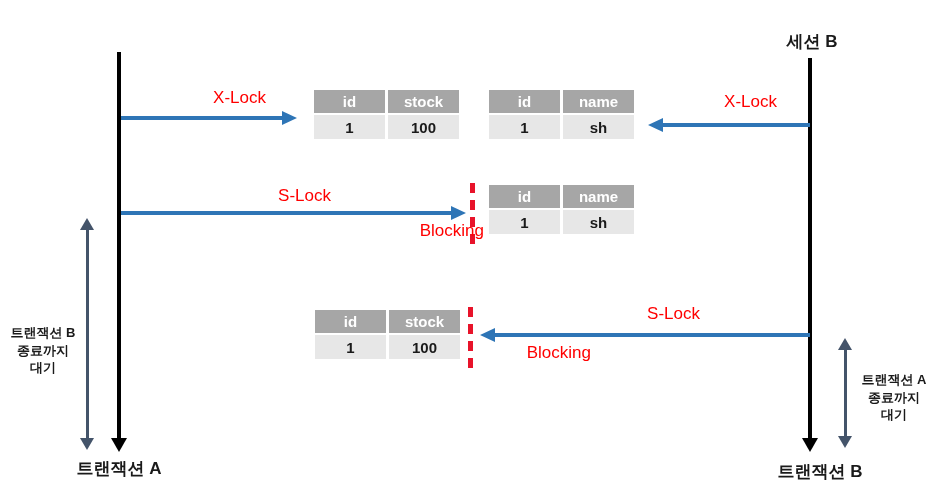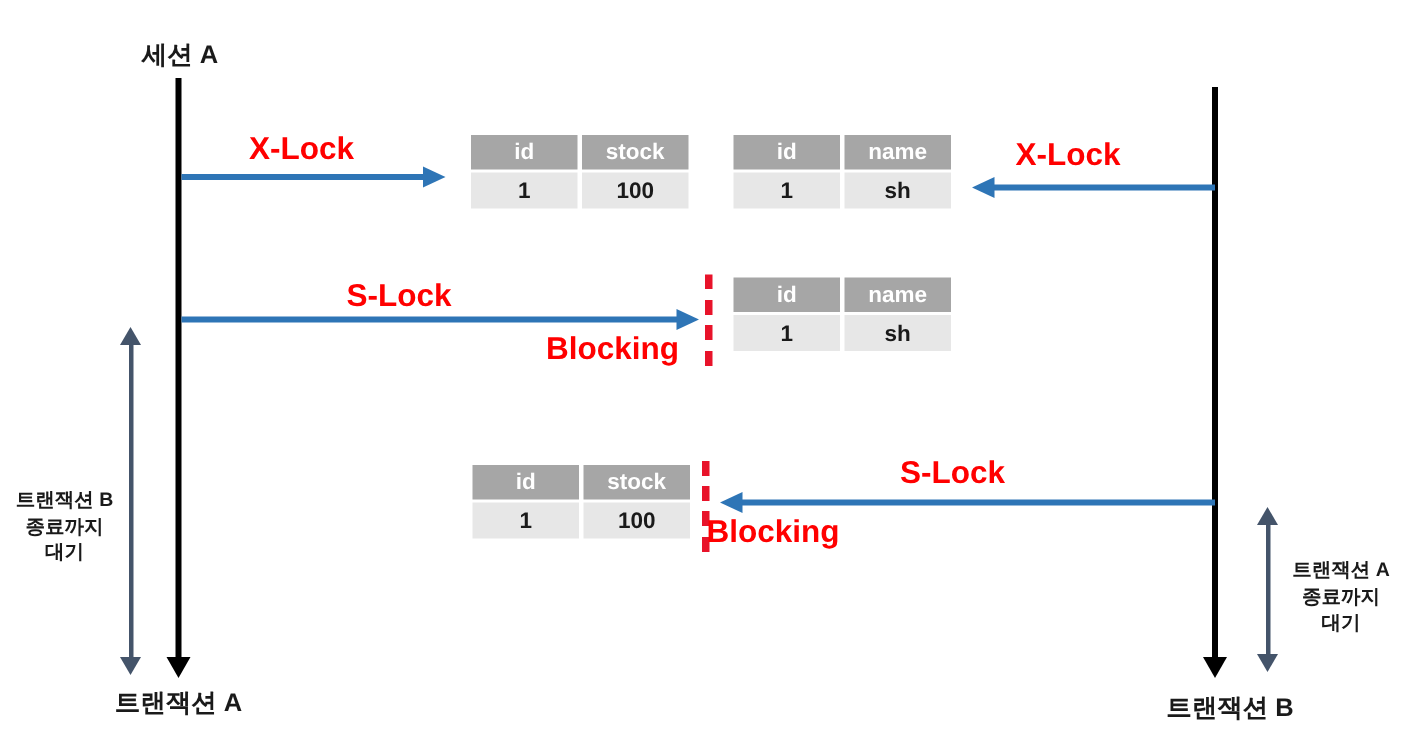--- a/index.html
+++ b/index.html
@@ -22,21 +22,21 @@
     border-right: 8px solid transparent;
     border-top: 14px solid #000000;
   }
 
   
   .session-label, .txn-label, .tbl-title {
     font-size: 17px; font-weight: bold; color: #1a1a1a; text-align: center;
     white-space: nowrap;
   }
   .lock-label {
-    font-size: 21px; font-weight: bold; color: #ff0000; text-align: left;
+    font-size: 17px; font-weight: normal; color: #ff0000; text-align: right;
     white-space: nowrap;
   }
   .wait-label {
     font-size: 13px; font-weight: bold; color: #1a1a1a; text-align: center;
     line-height: 1.35; white-space: nowrap;
   }
 
   
   .harrow-line { height: 4px; background: #2e75b6; }
   .harrow-head-right {
@@ -90,25 +90,25 @@
     background: #e7e7e7; color: #1a1a1a;
     font-size: 15px; font-weight: bold;
     display: flex; align-items: center; justify-content: center;
   }
 </style>
 </head>
 <body>
 
 <div id="canvas">
 
-  <div class="abs session-label" style="left:70px; top:25px; width:100px;">세션 A</div>
   <div class="abs lifeline" style="left:117px; top:52px; height:388px;"></div>
   <div class="abs lifeline-head" style="left:111px; top:438px;"></div>
   <div class="abs txn-label" style="left:49px; top:457px; width:140px;">트랜잭션 A</div>
 
+  <div class="abs session-label" style="left:762px; top:30px; width:100px;">세션 B</div>
   <div class="abs lifeline" style="left:808px; top:58px; height:382px;"></div>
   <div class="abs lifeline-head" style="left:802px; top:438px;"></div>
   <div class="abs txn-label" style="left:750px; top:460px; width:140px;">트랜잭션 B</div>
 
 
   <div class="abs dtable" style="left:314px; top:90px;">
     <div class="hc">id</div>
     <div class="hc">stock</div>
     <div class="rc">1</div>
     <div class="rc">100</div>

